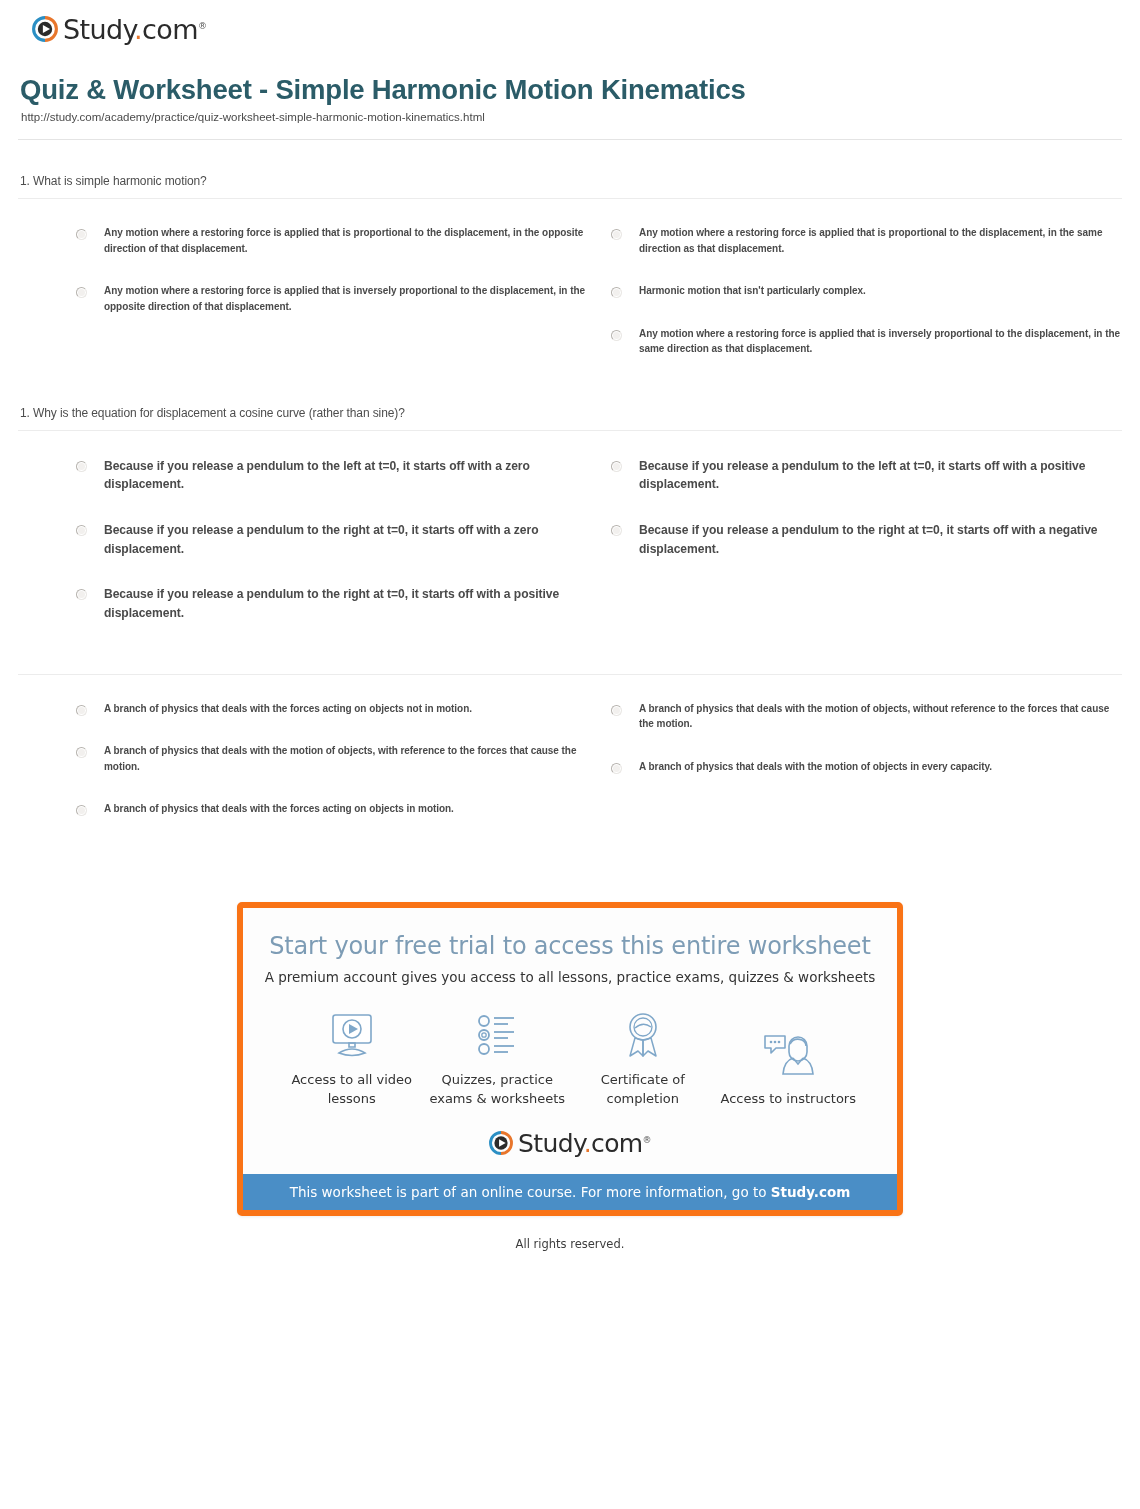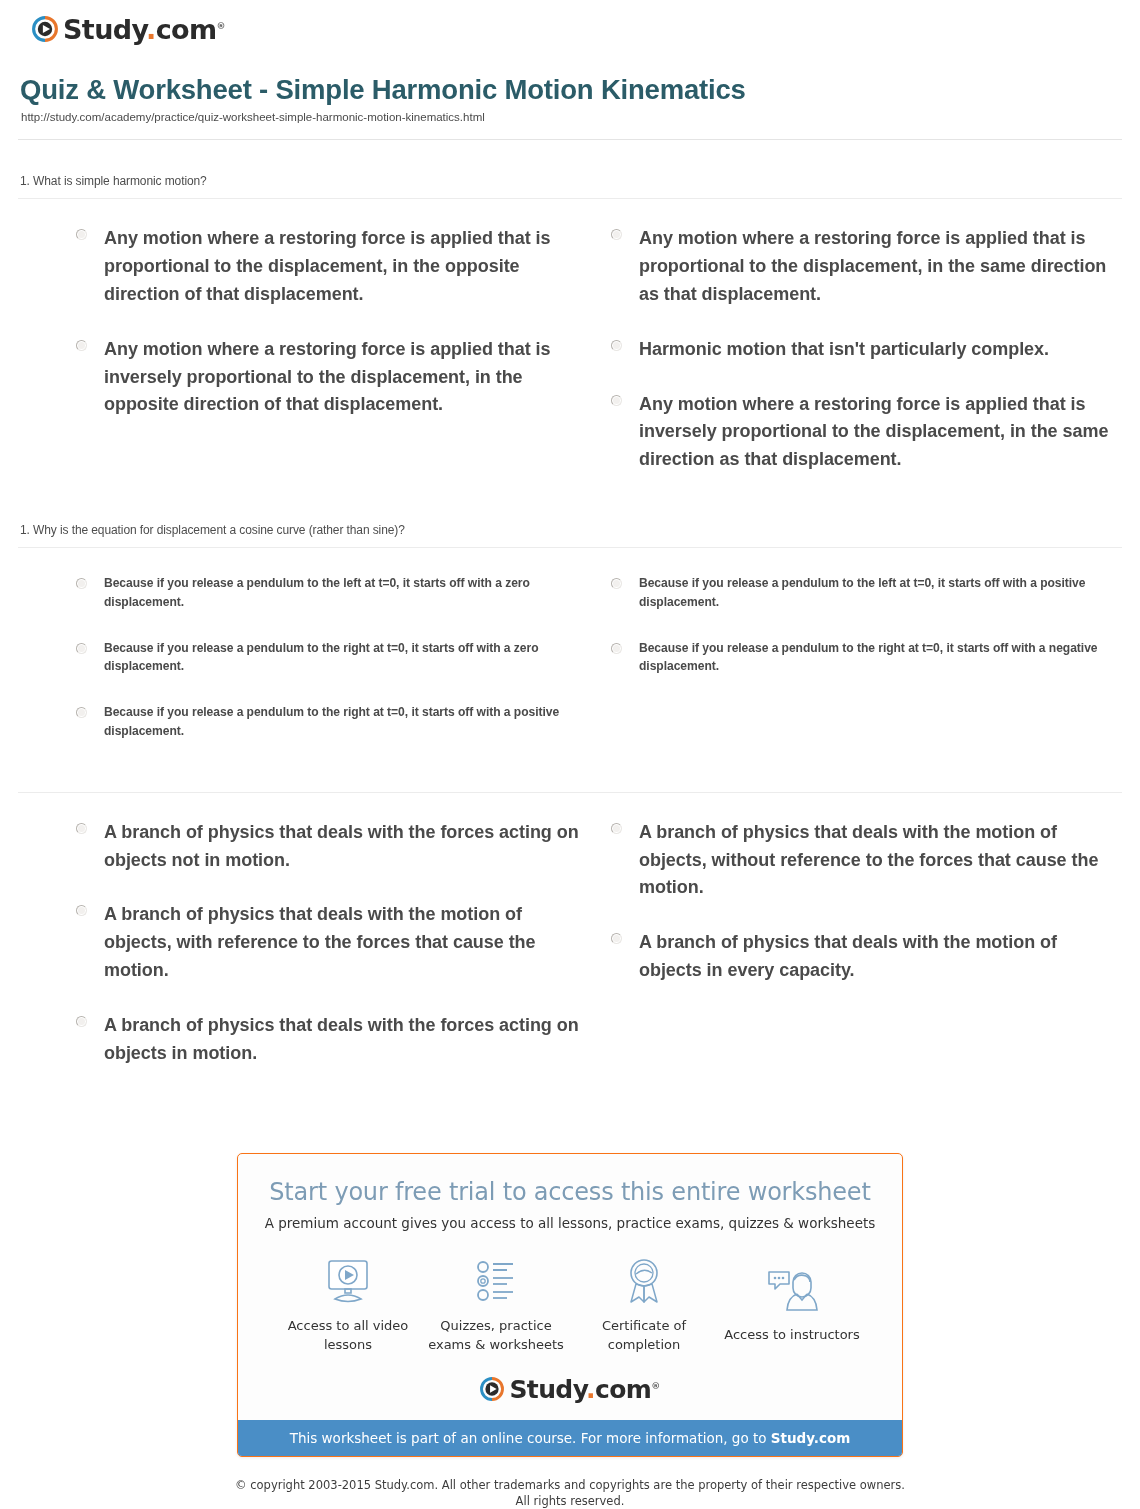--- a/index.html
+++ b/index.html
@@ -21,21 +21,21 @@
   .brand-logo {
     display: flex; align-items: center;
     padding: 12px 0 4px 14px;
     height: 50px;
   }
   .logo-mark {
     width: 26px; height: 26px; flex: 0 0 26px;
     position: relative; margin-right: 5px;
   }
   .logo-text {
-    font-size: 27px; font-weight: 700; letter-spacing: -0.6px;
+    font-size: 27px; font-weight: 400; letter-spacing: -0.6px;
     color: #2b2b2b; font-family: "DejaVu Sans", sans-serif;
     line-height: 1;
   }
   .logo-text .dot { color: #e8762c; }
   .logo-tm { font-size: 9px; vertical-align: super; color: #555; }
 
   .title-block { padding: 24px 0 0 2px; }
   h1.title {
     margin: 0;
     font-size: 27.5px;
@@ -84,35 +84,35 @@
     border-radius: 50%;
     background: #f2f0ee;
     border: 1px solid #b6b3ae;
     border-right-color: #e9e7e4;
     border-bottom-color: #e9e7e4;
     margin-top: 4px;
     margin-right: 17px;
     box-shadow: inset 0 0 0 1px #ffffff;
   }
   .opt-label {
-    font-size: 18px;
+    font-size: 10px;
     font-weight: bold;
     color: #4a4a4a;
     line-height: 1.55;
     letter-spacing: -0.05px;
   }
   .q-small .opt-label { font-size: 12.1px; }
   .q-small .options-grid { padding-left: 58px; }
 
   
   .promo-wrap { display: flex; justify-content: center; margin-top: 58px; }
   .promo-card {
     width: 666px;
     background: #fdfdfd;
-    border: 1px solid #f97316;
+    border: 6px solid #f97316;
     border-radius: 5px;
     box-shadow: 0 1px 3px rgba(0,0,0,0.07);
     padding: 24px 20px 0 20px;
     overflow: hidden;
   }
   .promo-head {
     text-align: center;
     font-size: 24px;
     color: #7d9cb5;
     font-family: "DejaVu Sans", sans-serif;
@@ -122,21 +122,21 @@
   .promo-sub {
     text-align: center;
     font-size: 13.5px;
     color: #333333;
     font-family: "DejaVu Sans", sans-serif;
     margin-top: 9px;
   }
   .features {
     display: flex;
     justify-content: space-around;
-    align-items: center;
+    align-items: flex-end;
     margin-top: 22px;
     padding: 0 16px;
   }
   .feature { width: 150px; text-align: center; }
   .feature-icon { height: 56px; display: flex; align-items: center; justify-content: center; }
   .feature-label {
     margin-top: 8px;
     font-size: 13px;
     color: #333333;
     line-height: 1.45;
@@ -365,17 +365,16 @@
           </svg>
         </span>
         <span class="logo-text"><span>Study</span><span class="dot">.</span><span>com</span><span class="logo-tm">®</span></span>
       </div>
 
       <div class="promo-bar"><span>This worksheet is part of an online course. For more information, go to </span><b>Study.com</b></div>
     </div>
   </div>
 
   <div class="copyright">
-    <div>© copyright 2003-2015 Study.com. All other trademarks and copyrights are the property of their respective owners.</div>
     <div>All rights reserved.</div>
   </div>
 
 </div>
 
 </body></html>

